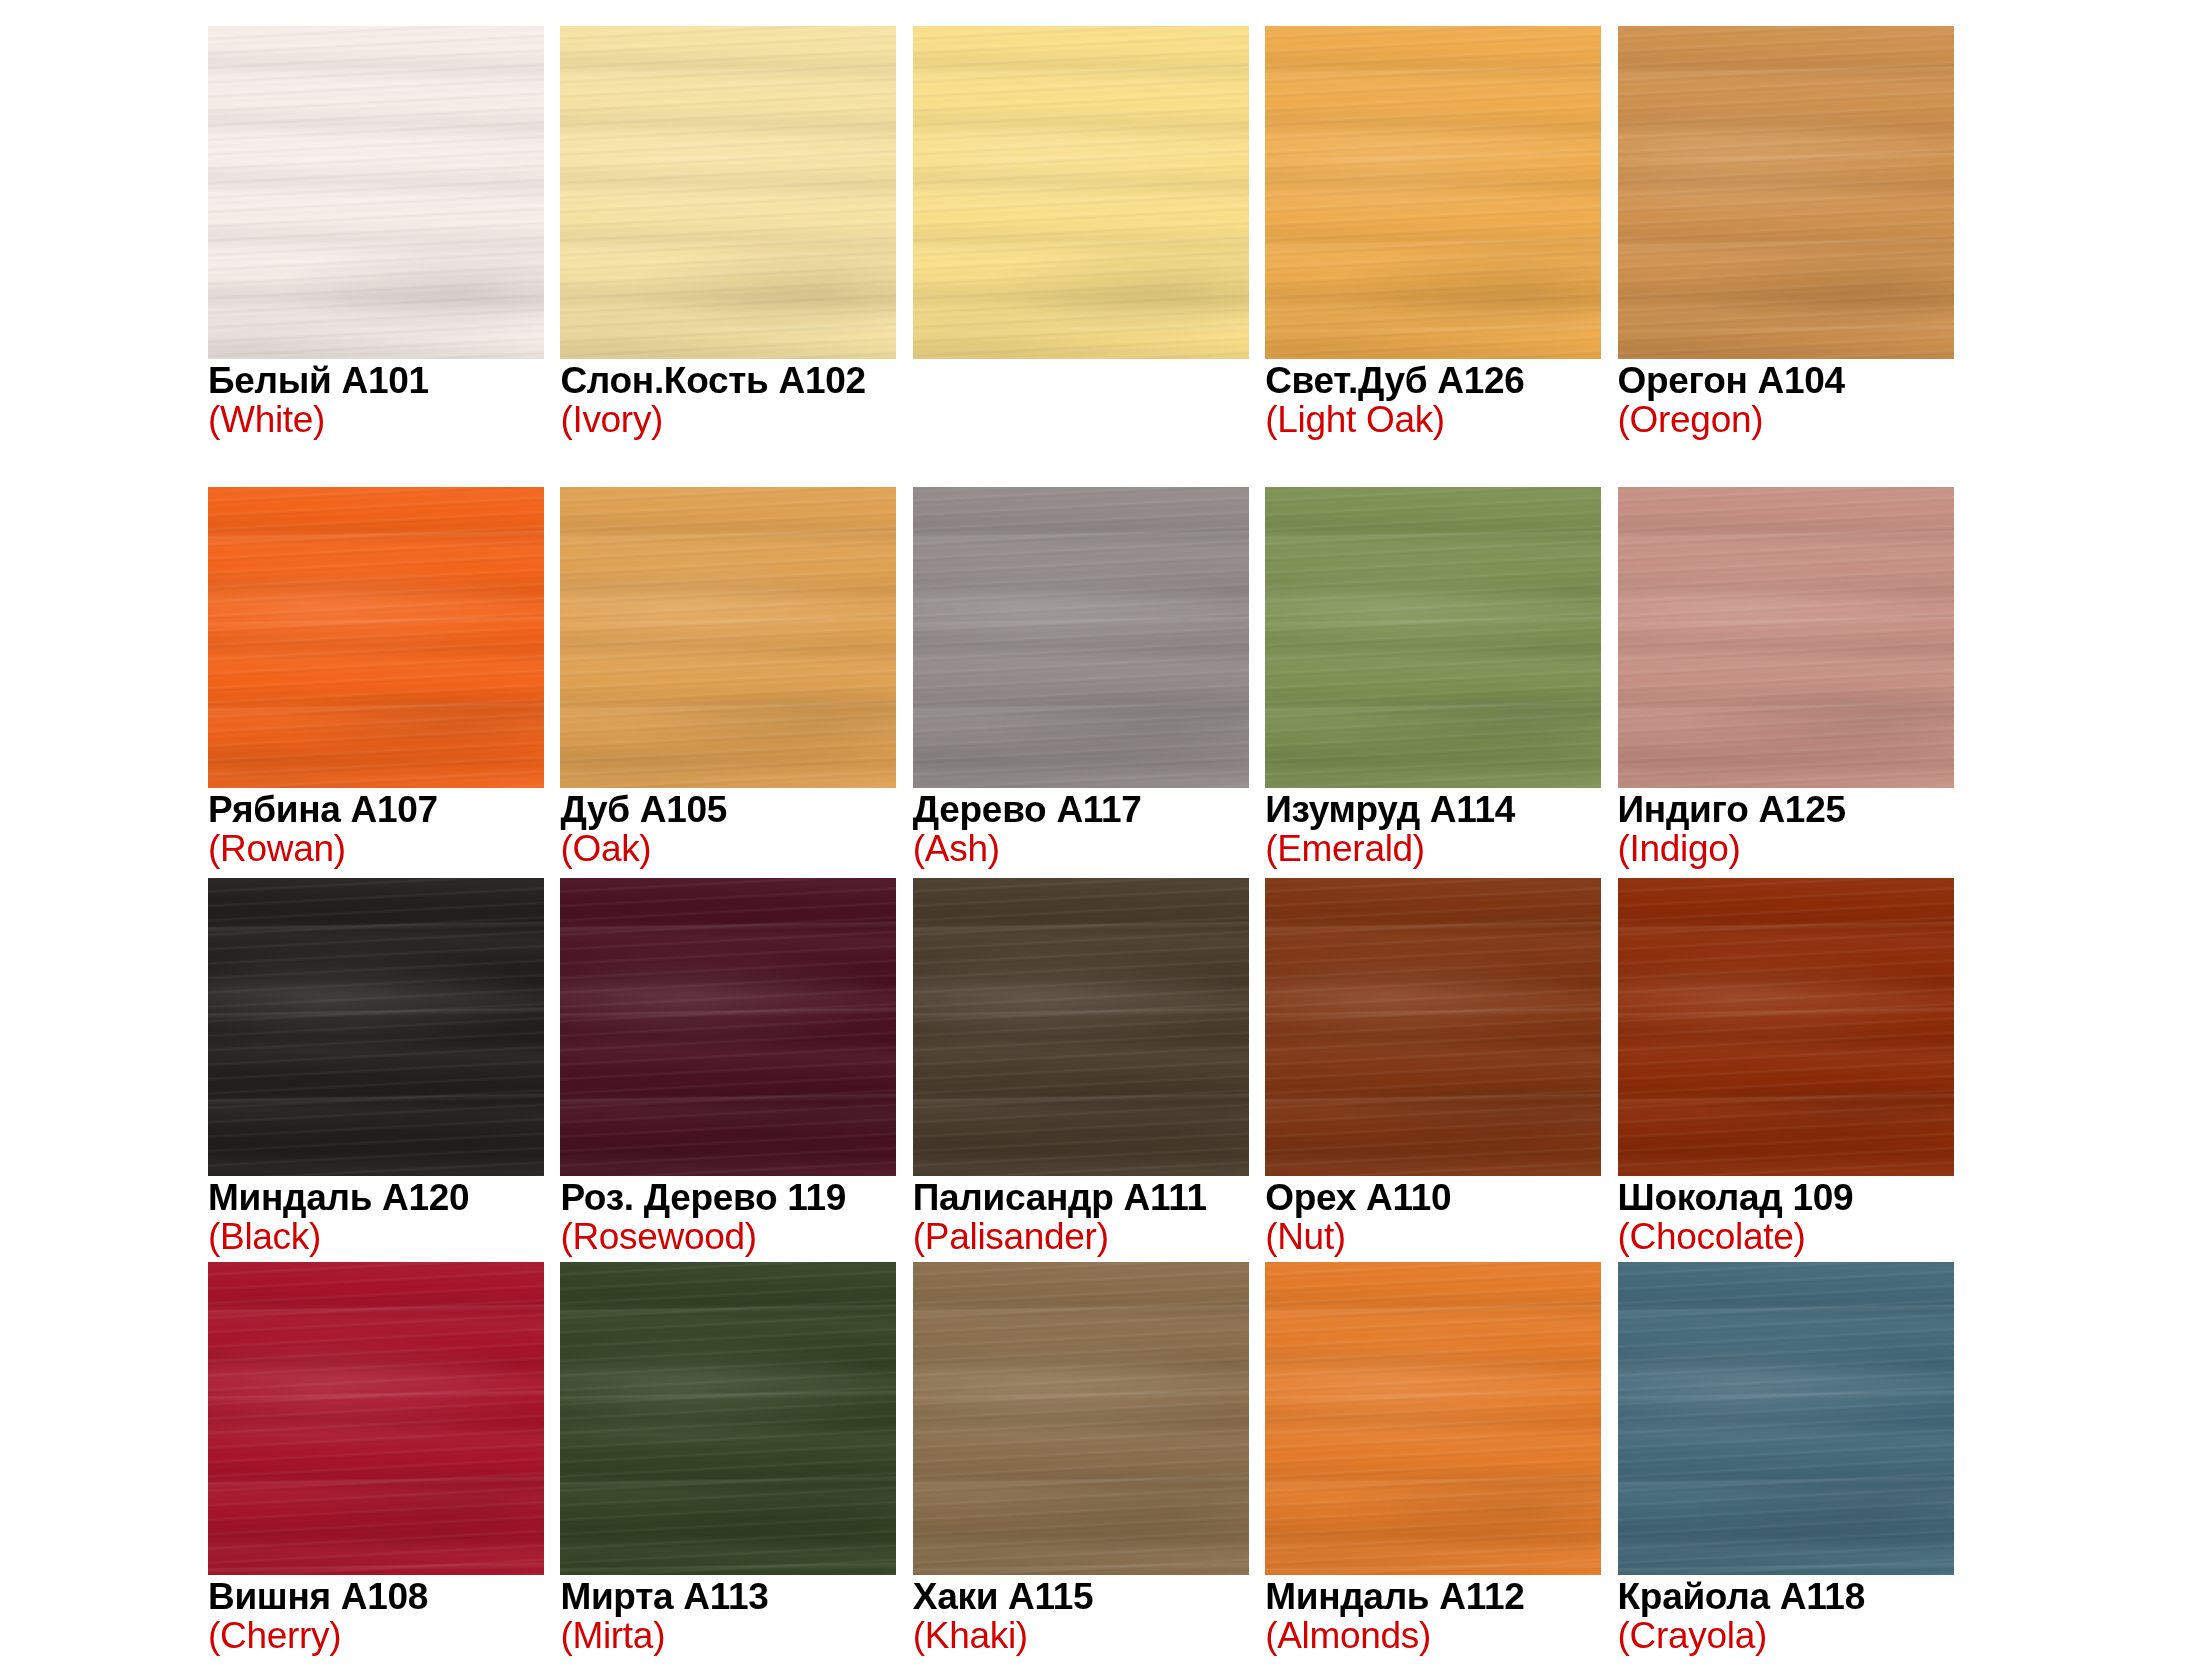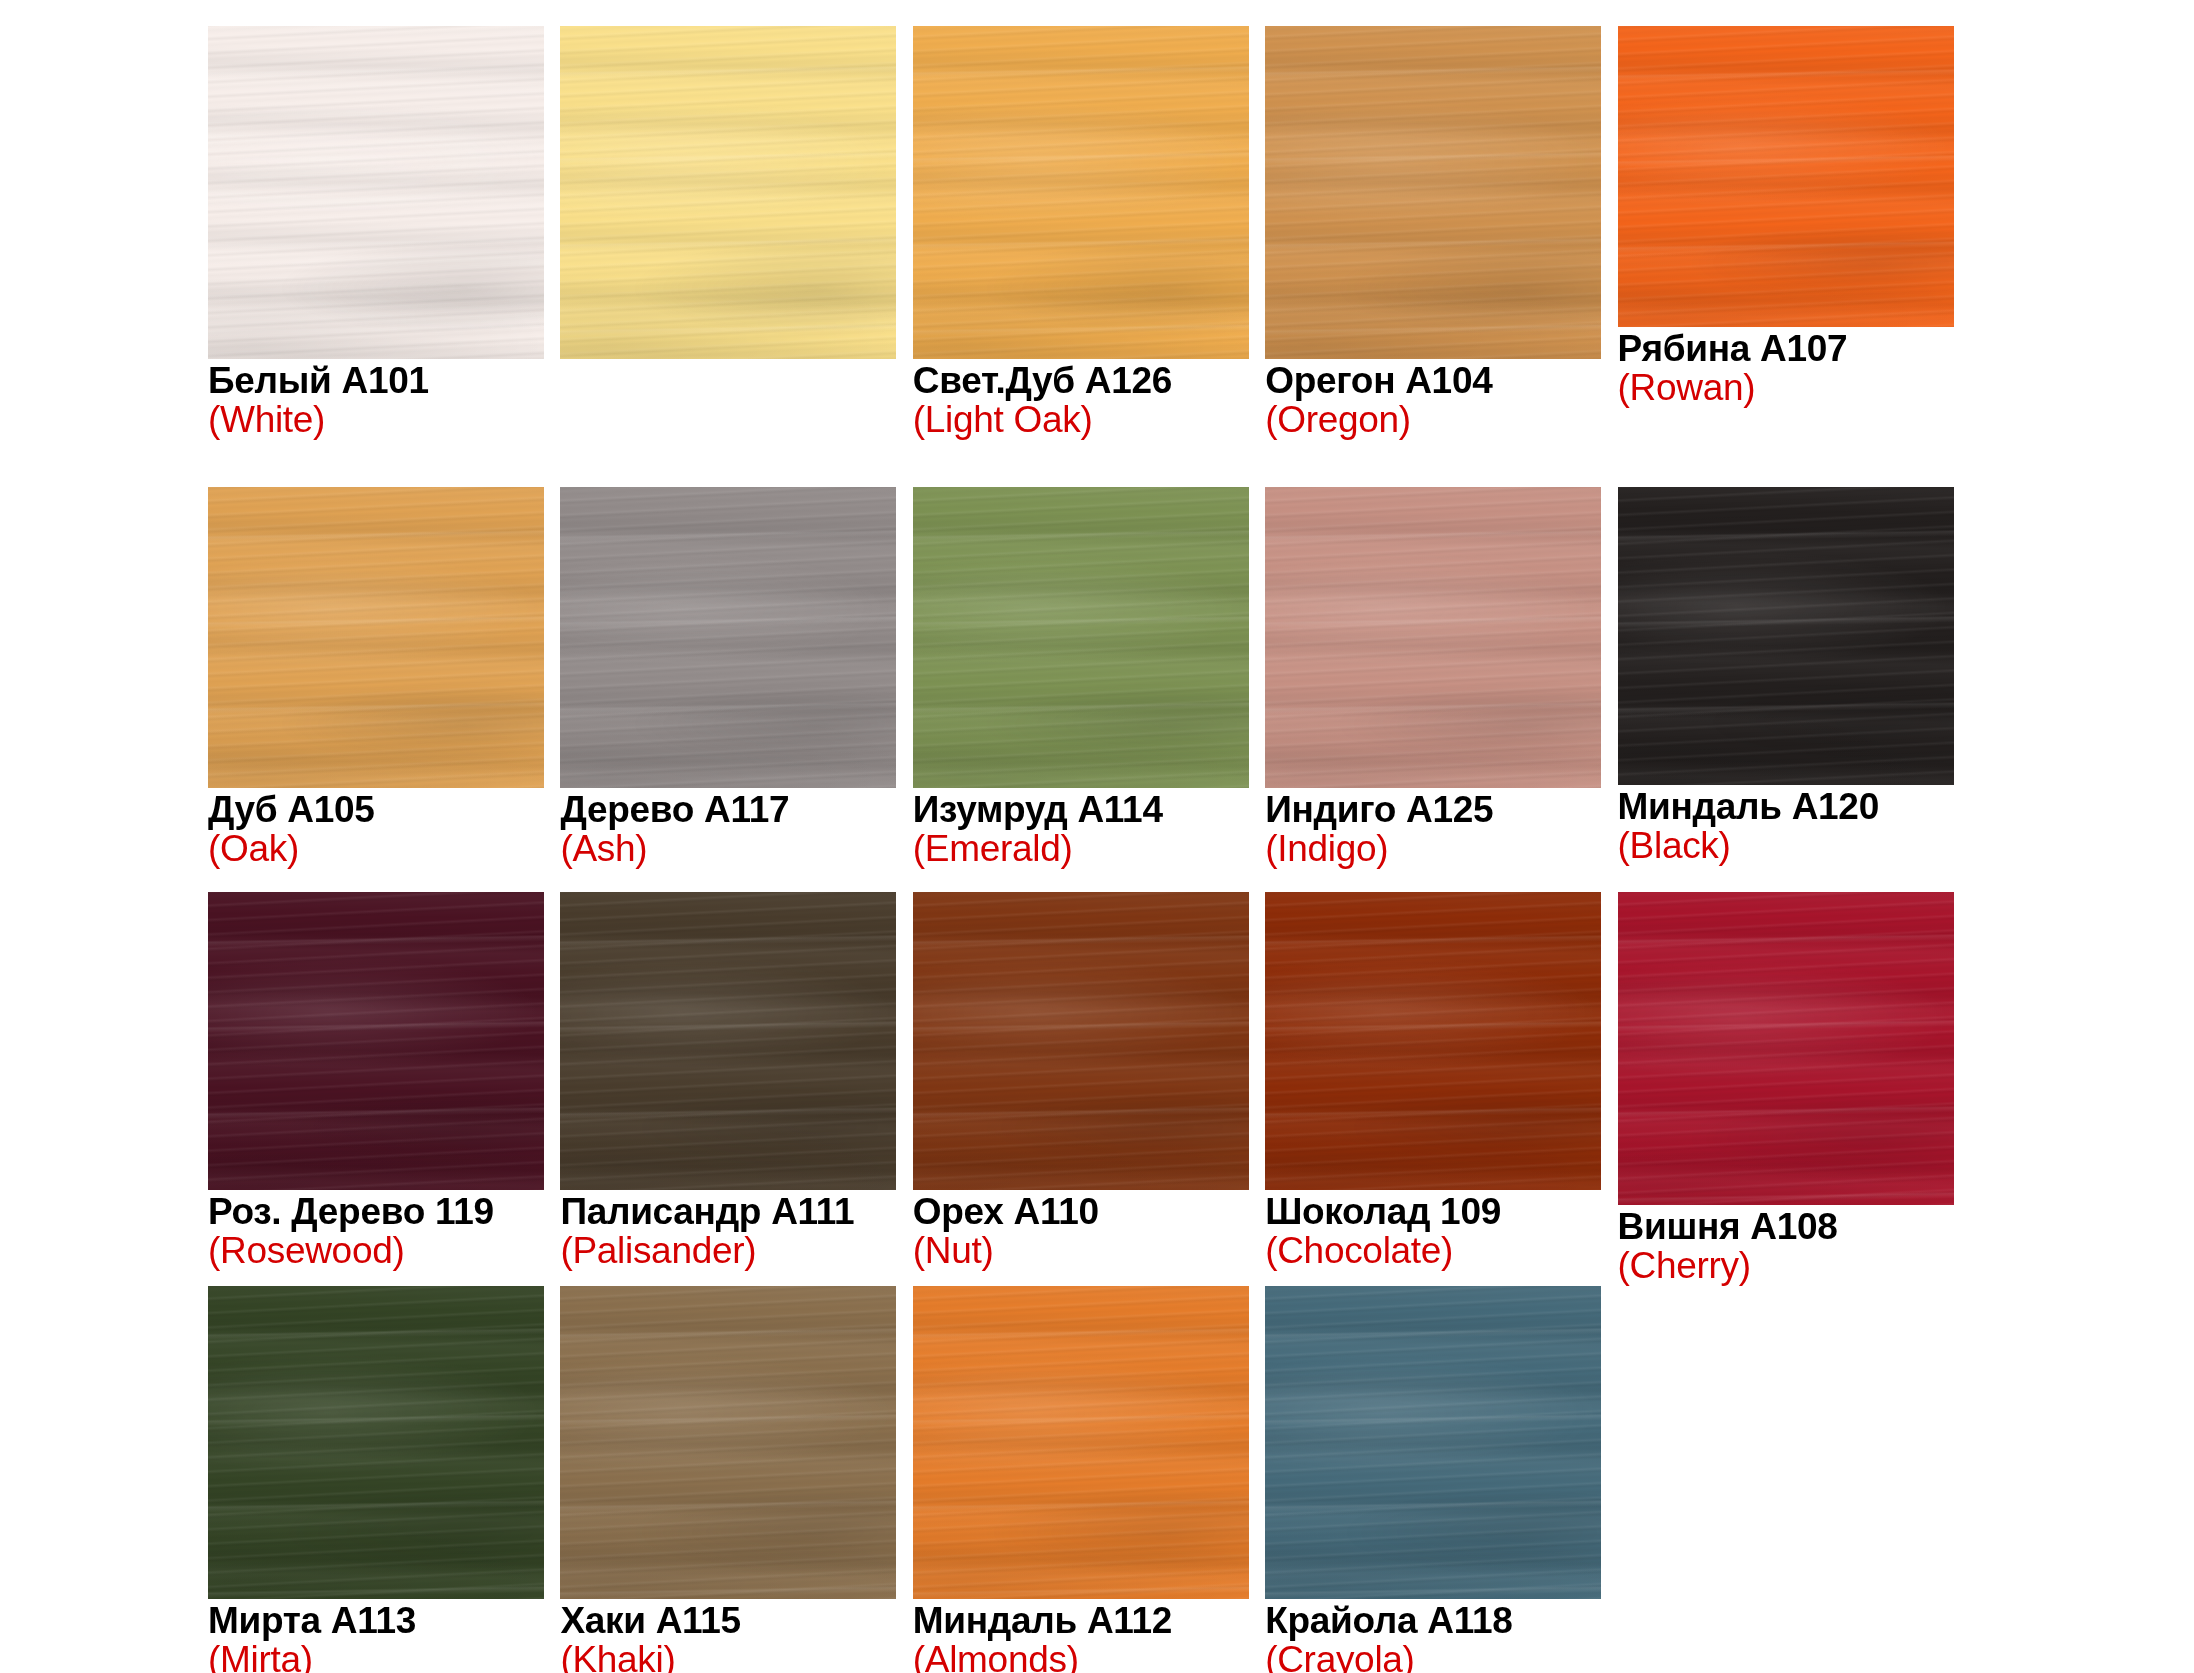--- a/index.html
+++ b/index.html
@@ -32,21 +32,21 @@
     grid-auto-rows: min-content;
   }
 
   .cell {
     position: relative;
     width: 336px;
   }
 
   
   .cell.r1 { margin-bottom: 47px; }
-  .cell.r2 { margin-bottom: 23px; }
+  .cell.r2 { margin-bottom: 9px; }
   .cell.r3 { margin-bottom: 5.2px; }
   .cell.r4 { margin-bottom: 0; }
 
   .swatch {
     position: relative;
     width: 336px;
     height: 333px;
     overflow: hidden;
     background-color: #cccccc;
   }
@@ -127,20 +127,32 @@
           <div class="grain g2"></div>
           <div class="grain g3"></div>
           <div class="grain g4"></div>
         </div>
         <div class="labels">
           <div class="label-ru">Белый A101</div>
           <div class="label-en">(White)</div>
         </div>
       </div>
       <div class="cell r1">
+        <div class="swatch" style="background-color: rgb(247, 227, 164);">
+          <div class="grain g1"></div>
+          <div class="grain g2"></div>
+          <div class="grain g3"></div>
+          <div class="grain g4"></div>
+        </div>
+        <div class="labels">
+          <div class="label-ru">Слон.Кость A102</div>
+          <div class="label-en">(Ivory)</div>
+        </div>
+      </div>
+      <div class="cell r1">
         <div class="swatch" style="background-color: rgb(250, 224, 138);">
           <div class="grain g1"></div>
           <div class="grain g2"></div>
           <div class="grain g3"></div>
           <div class="grain g4"></div>
         </div>
       </div>
       <div class="cell r1">
         <div class="swatch" style="background-color: rgb(240, 173, 78);">
           <div class="grain g1"></div>

